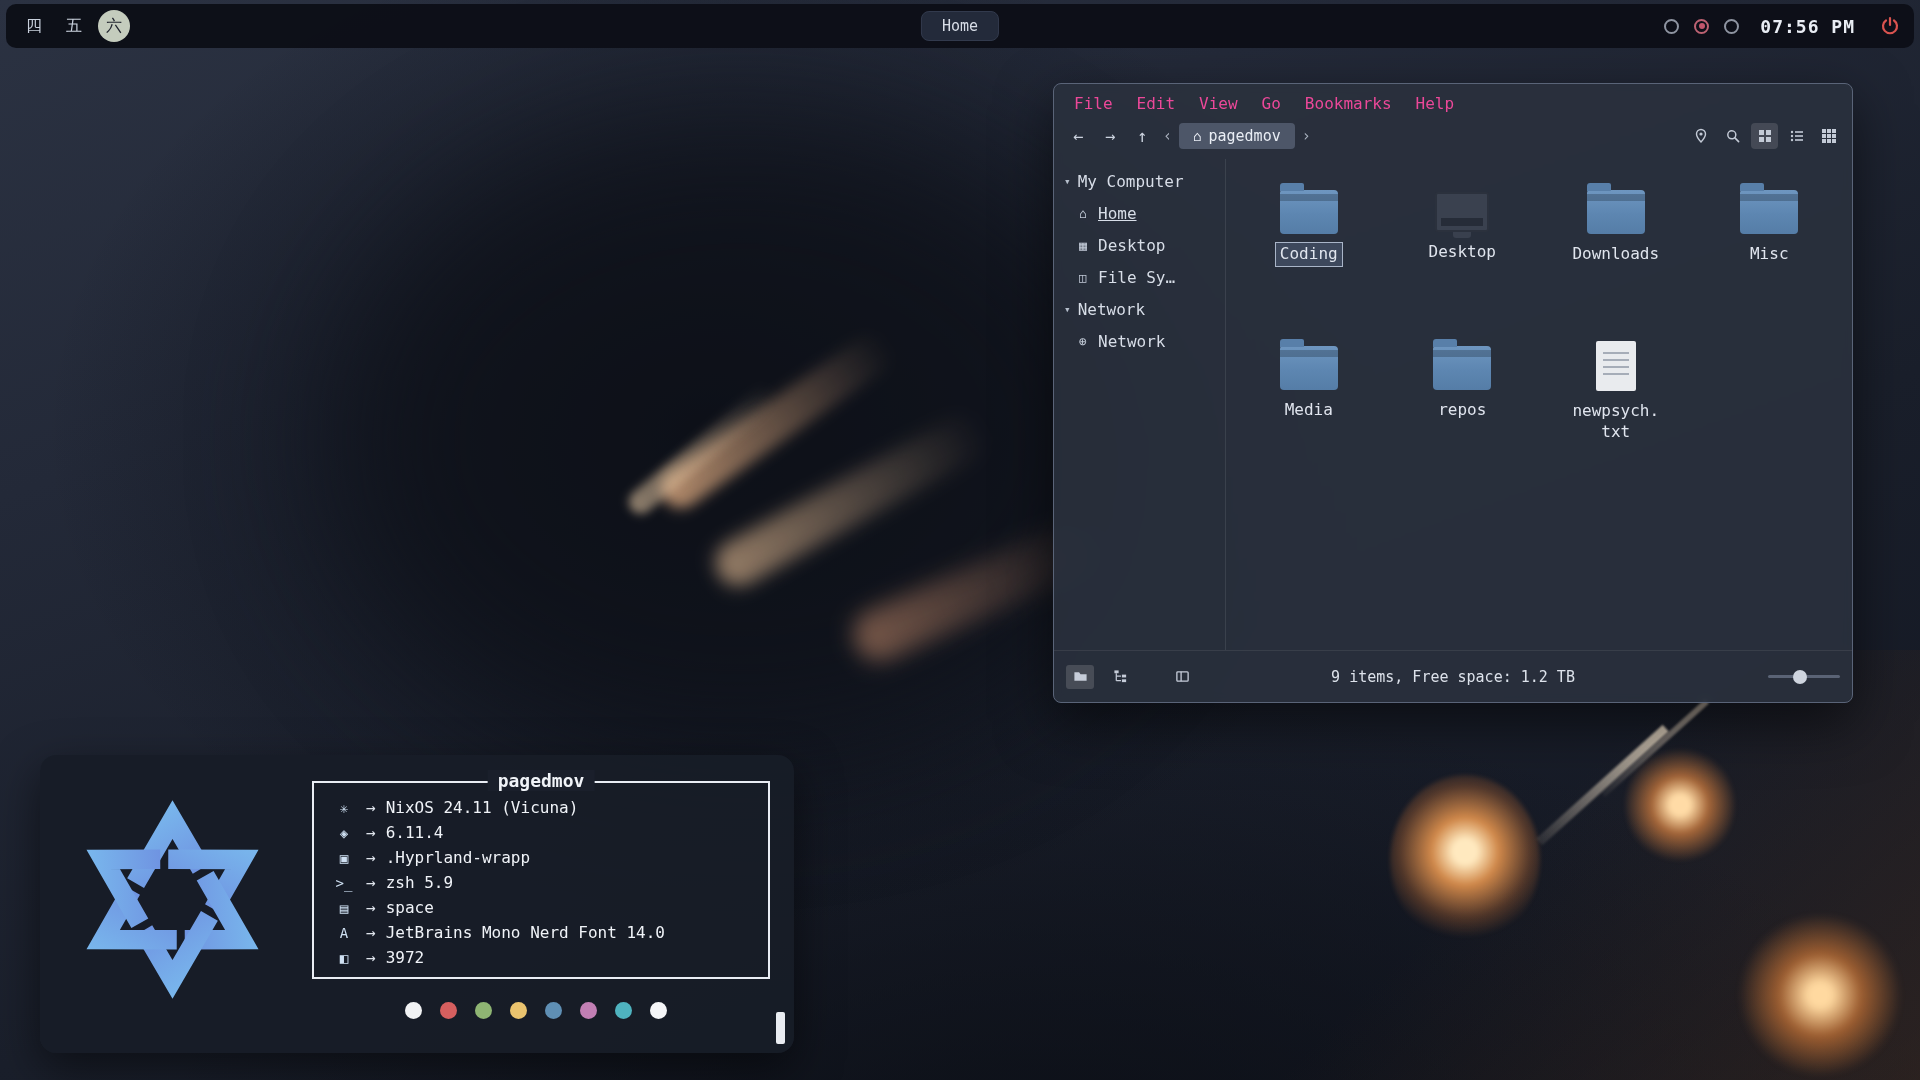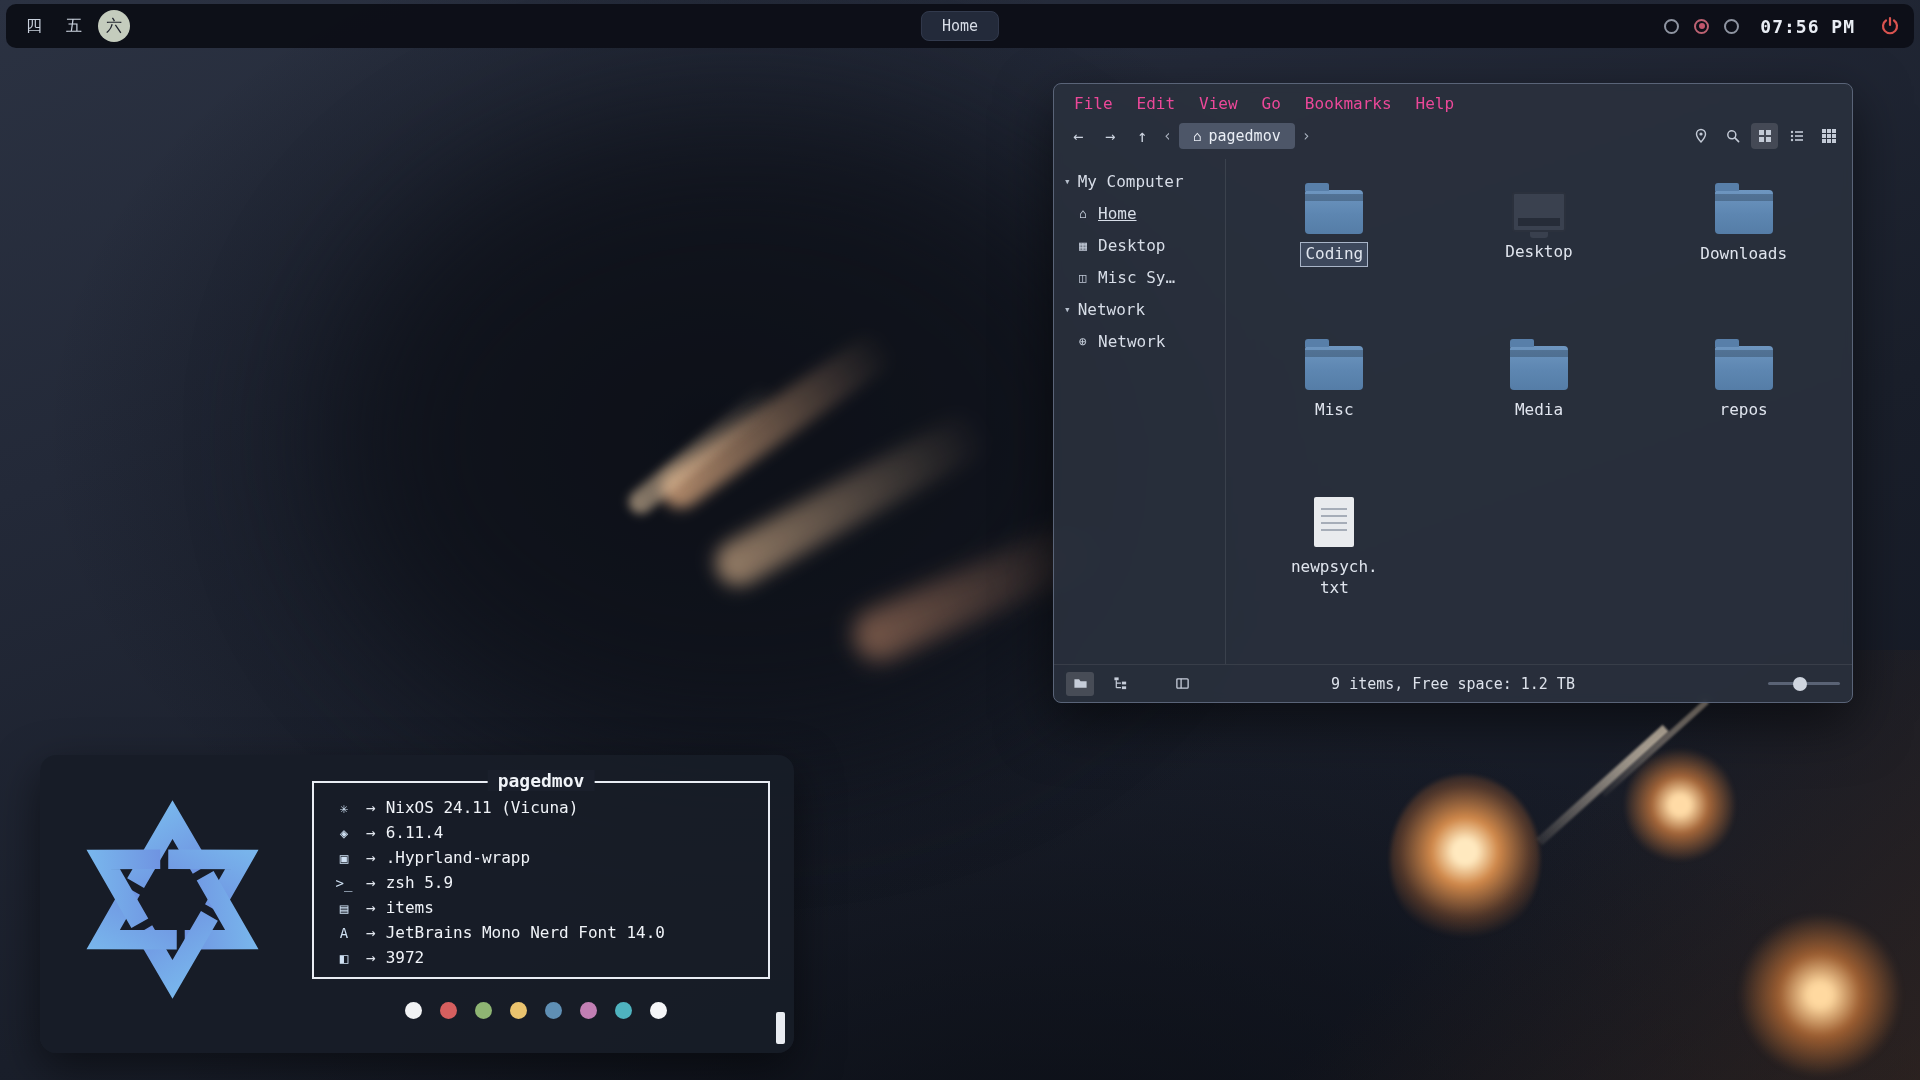--- a/index.html
+++ b/index.html
@@ -76,21 +76,21 @@
 
   .fm-body { flex:1; display:flex; min-height:0; }
   .sidebar { width:172px; border-right:1px solid rgba(255,255,255,.09); padding-top:6px; font-size:16px; }
   .s-row { height:32px; display:flex; align-items:center; gap:8px; padding:0 10px; color:#d8dee8; }
   .s-row .glyph { font-size:13px; color:#c2cad7; width:14px; text-align:center; }
   .s-head { gap:7px; }
   .s-head .tri { font-size:11px; color:#b6bfcc; }
   .s-item { padding-left:22px; }
   .s-item.current .s-label { text-decoration:underline; }
 
-  .files { flex:1; display:grid; grid-template-columns:repeat(3,1fr); grid-auto-rows:156px;
+  .files { flex:1; display:grid; grid-template-columns:repeat(4,1fr); grid-auto-rows:156px;
     align-content:start; padding:16px 6px; }
   .file-item { display:flex; flex-direction:column; align-items:center; gap:9px; padding-top:6px; }
   .file-label { font-size:16px; color:#e0e5ee; text-align:center; line-height:1.3;
     max-width:98px; overflow-wrap:anywhere; padding:1px 4px; }
   .file-item.sel .file-label { background:rgba(96,116,148,.38); outline:1px solid #a9b5c8; }
 
   .icon-folder { position:relative; width:58px; height:44px; margin-top:9px;
     background:linear-gradient(180deg,#6e96c0 0%, #5d86b1 55%, #557da7 100%); border-radius:3px 4px 4px 4px; }
   .icon-folder::before { content:""; position:absolute; top:-7px; left:0; width:24px; height:8px;
     background:#587fa9; border-radius:3px 2px 0 0; }
@@ -98,21 +98,21 @@
     background:rgba(18,28,44,.28); }
   .icon-desktop { position:relative; width:54px; height:40px; margin-top:11px;
     background:#3a414f; border-radius:3px; border:2px solid #2b313d; }
   .icon-desktop::before { content:""; position:absolute; left:4px; right:4px; bottom:4px; height:8px; background:#262c38; }
   .icon-desktop::after { content:""; position:absolute; left:50%; bottom:-8px; transform:translateX(-50%);
     width:18px; height:6px; background:#39404e; border-radius:0 0 3px 3px; }
   .icon-txt { position:relative; width:40px; height:50px; margin-top:4px; background:#e9ebee; border-radius:2px; }
   .icon-txt::before { content:""; position:absolute; left:7px; right:7px; top:11px; height:27px;
     background:repeating-linear-gradient(180deg,#a6adb8 0 2px, transparent 2px 7px); }
 
-  .statusbar { height:38px; border-top:1px solid rgba(255,255,255,.08); display:flex;
+  .statusbar { height:52px; border-top:1px solid rgba(255,255,255,.08); display:flex;
     align-items:center; padding:0 12px; gap:12px; position:relative; color:#c6cdd9; }
   .sb-btn { width:28px; height:24px; display:flex; align-items:center; justify-content:center; border-radius:3px; }
   .sb-btn.active { background:rgba(255,255,255,.15); }
   .sb-gap { width:10px; }
   .status-text { position:absolute; left:50%; transform:translateX(-50%); font-size:15px; color:#dde2eb; }
   .slider { margin-left:auto; width:72px; height:14px; display:flex; align-items:center; position:relative; }
   .slider .track { width:100%; height:3px; background:#5a6375; border-radius:2px; }
   .slider .thumb { position:absolute; left:45%; top:50%; transform:translate(-50%,-50%);
     width:14px; height:14px; background:#cfd5df; border-radius:50%; }
 
@@ -252,21 +252,21 @@
       <div class="s-row s-item current">
         <span class="glyph">⌂</span>
         <span class="s-label">Home</span>
       </div>
       <div class="s-row s-item">
         <span class="glyph">▦</span>
         <span class="s-label">Desktop</span>
       </div>
       <div class="s-row s-item">
         <span class="glyph">◫</span>
-        <span class="s-label">Misc Sy…</span>
+        <span class="s-label">File Sy…</span>
       </div>
       <div class="s-row s-head">
         <span class="tri">▾</span>
         <span class="s-label">Network</span>
       </div>
       <div class="s-row s-item">
         <span class="glyph">⊕</span>
         <span class="s-label">Network</span>
       </div>
     </div>
@@ -369,21 +369,21 @@
       <span class="f-val">.Hyprland-wrapp</span>
     </div>
     <div class="f-row">
       <span class="f-icon">&gt;_</span>
       <span class="f-arrow">→</span>
       <span class="f-val">zsh 5.9</span>
     </div>
     <div class="f-row">
       <span class="f-icon">▤</span>
       <span class="f-arrow">→</span>
-      <span class="f-val">items</span>
+      <span class="f-val">space</span>
     </div>
     <div class="f-row">
       <span class="f-icon">A</span>
       <span class="f-arrow">→</span>
       <span class="f-val">JetBrains Mono Nerd Font 14.0</span>
     </div>
     <div class="f-row">
       <span class="f-icon">◧</span>
       <span class="f-arrow">→</span>
       <span class="f-val">3972</span>

